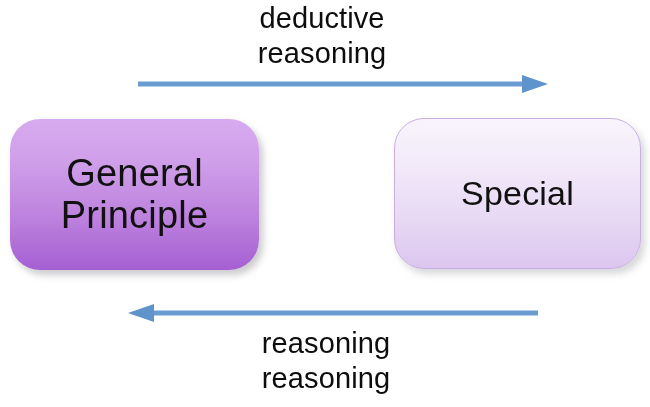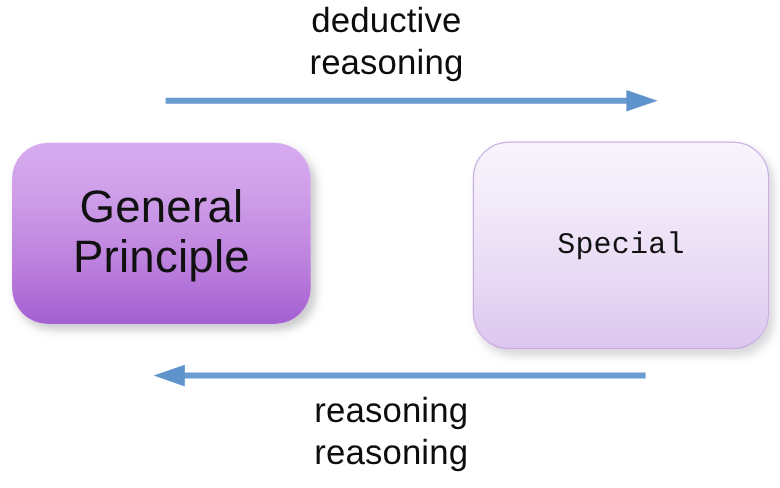--- a/index.html
+++ b/index.html
@@ -40,26 +40,25 @@
     height: 151px;
     background: linear-gradient(to bottom, #d7abef 0%, #cf9fe9 28%, #bd82de 65%, #a45fd2 100%);
     box-shadow: 4px 5px 7px rgba(120,120,130,0.38);
     font-size: 38px;
   }
 
   #node-special {
     left: 394px;
     top: 118px;
     width: 247px;
-    height: 173px;
+    height: 151px;
     background: linear-gradient(to bottom, #f8f4fc 0%, #f2eaf9 30%, #e7d8f4 68%, #dcc6ef 100%);
     border: 1px solid #c9aee0;
     box-shadow: 4px 5px 7px rgba(125,125,135,0.30);
-    font-size: 25px;
-    font-family: Liberation Mono, monospace;
+    font-size: 34px;
   }
 
   .node-line {
     display: block;
     white-space: nowrap;
   }
 
   
   .arrow {
     position: absolute;

